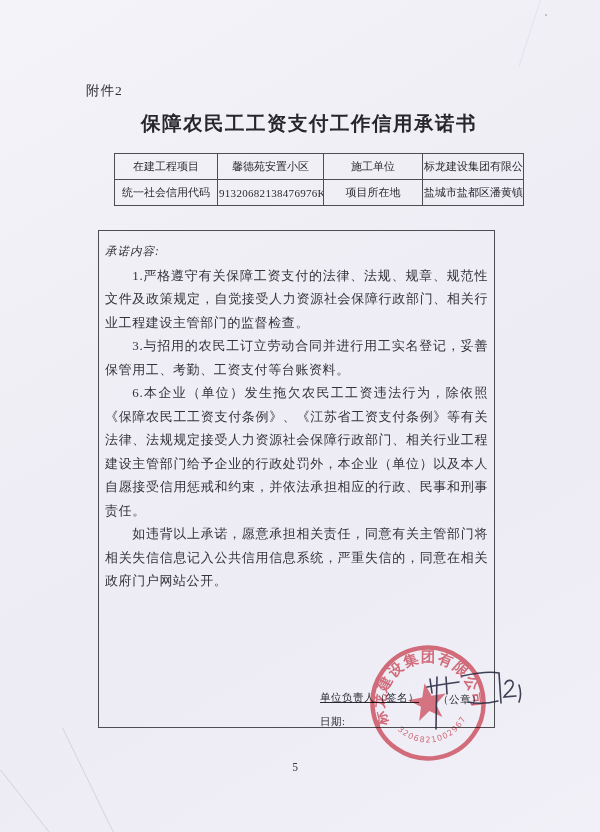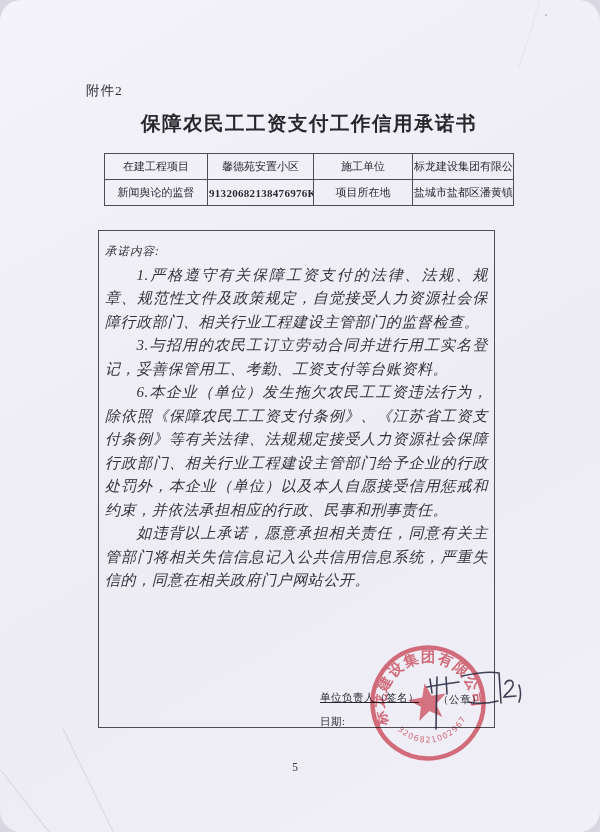--- a/index.html
+++ b/index.html
@@ -5,53 +5,52 @@
   html,body{margin:0;padding:0;}
   body{
     width:600px;height:832px;overflow:hidden;
     font-family:"Liberation Serif","DejaVu Serif",serif;
     color:#2e2e33;
     background:#d8d6e0;
   }
   .page{
     position:relative;width:600px;height:832px;
     background:linear-gradient(150deg,#f4f3f9 0%,#efeef5 38%,#edebf4 62%,#f1f0f7 100%);
-    border-radius:21px;
   }
   .speck{position:absolute;width:2px;height:2px;background:#8a8a96;border-radius:50%;opacity:.6;}
   .crease{position:absolute;background:rgba(110,110,140,.18);transform-origin:top left;}
   .attachment{
     position:absolute;left:86px;top:82px;font-size:13.5px;letter-spacing:1px;
   }
   .doc-title{
     position:absolute;left:0;top:110px;width:600px;text-align:center;
     font-size:19.5px;font-weight:bold;letter-spacing:1.5px;color:#26262b;margin-left:9px;
   }
   table.info{
-    position:absolute;left:104px;top:153px;width:397px;
+    position:absolute;left:114px;top:153px;width:397px;
     border-collapse:collapse;table-layout:fixed;
   }
   table.info td{
     border:1px solid #4d4d52;height:25px;text-align:center;vertical-align:middle;
     font-size:11px;padding:0 1px;white-space:nowrap;overflow:hidden;color:#2a2a2f;
   }
   td.c1{width:100px;} td.c2{width:103px;margin-top:14px;} td.c3{width:96px;} td.c4{width:98px;}
   .val-company{font-size:9.5px;}
-  .val-code{font-size:11px;letter-spacing:.3px;font-weight:bold;}
+  .val-code{font-size:11px;letter-spacing:.3px;}
   .val-addr{font-size:11px;}
   .body-box{
     position:absolute;left:98px;top:230px;width:397px;height:498px;
     border:1px solid #4d4d52;box-sizing:border-box;
     padding:9px 6px 0 6px;
   }
   .commit-head{
     font-size:11.5px;font-style:italic;letter-spacing:1px;line-height:23.5px;margin:0;
   }
   .commit-p{
-    margin:0;font-size:15px;font-style:italic;letter-spacing:.6px;line-height:23.5px;
+    margin:0;font-size:13px;letter-spacing:.6px;line-height:23.5px;
     text-align:justify;text-indent:2.1em;color:#33333a;
   }
   .sig-row{position:absolute;font-size:10.5px;font-style:normal;color:#2a2a2f;letter-spacing:.5px;white-space:nowrap;}
   .sig-name{left:320px;top:691px;text-decoration:underline;}
   .sig-seal{left:438px;top:693px;}
   .sig-date{left:320px;top:715px;}
   .page-num{
     position:absolute;left:0;top:761px;width:590px;text-align:center;
     font-size:11.5px;color:#3a3a40;
   }
@@ -76,21 +75,21 @@
 
   <table class="info">
     <tbody>
         <tr>
       <td class="c1">在建工程项目</td>
       <td class="c2">馨德苑安置小区</td>
       <td class="c3">施工单位</td>
       <td class="c4 val-company">标龙建设集团有限公司</td>
     </tr>
     <tr>
-      <td class="c1">新闻舆论的监督</td>
+      <td class="c1">统一社会信用代码</td>
       <td class="c2 val-code">91320682138476976K</td>
       <td class="c3">项目所在地</td>
       <td class="c4 val-addr">盐城市盐都区潘黄镇</td>
     </tr>
   </tbody>
     </table>
 
   <div class="body-box">
     <p class="commit-head">承诺内容:</p>
     <p class="commit-p">1.严格遵守有关保障工资支付的法律、法规、规章、规范性文件及政策规定，自觉接受人力资源社会保障行政部门、相关行业工程建设主管部门的监督检查。</p>

